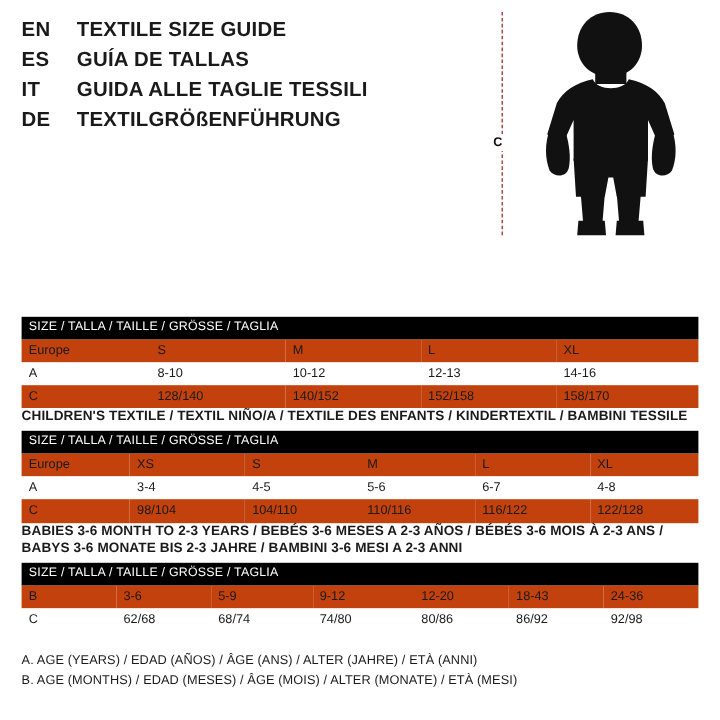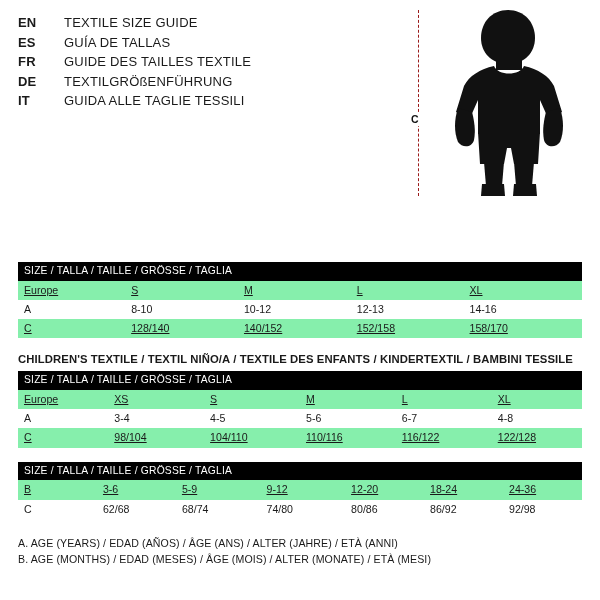--- a/index.html
+++ b/index.html
@@ -25,31 +25,31 @@
   
   .header {
     display: flex;
     flex-direction: column;
     gap: 2px;
     width: 330px;
   }
   .lang-row {
     display: flex;
     align-items: flex-end;
-    font-size: 13px;
+    font-size: 17px;
     letter-spacing: 0.2px;
     line-height: 1.35;
   }
   .lang-code {
     width: 46px;
     flex: 0 0 46px;
     font-weight: bold;
   }
   .lang-title {
-    font-weight: normal;
+    font-weight: bold;
   }
 
   
   .figure-area {
     position: absolute;
     top: 8px;
     right: 16px;
     width: 180px;
     height: 190px;
   }
@@ -74,21 +74,20 @@
   .silhouette {
     position: absolute;
     left: 30px;
     top: 0;
     width: 150px;
     height: 190px;
   }
 
   
   .section {
-    margin-top: 14px;
   }
   .section-title {
     font-size: 11.3px;
     font-weight: bold;
     letter-spacing: 0.1px;
     margin-bottom: 4px;
     line-height: 1.3;
   }
   table.size-table {
     width: 100%;
@@ -102,22 +101,21 @@
     line-height: 1.25;
   }
   .band-row td {
     background: #000000;
     color: #ffffff;
     font-weight: normal;
     font-size: 10.3px;
     letter-spacing: 0.2px;
   }
   .shaded td {
-    background: #86efac;
-    text-decoration: underline;
+    background: #c2410c;
   }
   .plain td {
     background: #ffffff;
   }
   .rowlabel {
     font-weight: normal;
   }
 
   
   .footnotes {
@@ -137,30 +135,26 @@
   <div class="header">
     <div class="lang-row">
       <span class="lang-code">EN</span>
       <span class="lang-title">TEXTILE SIZE GUIDE</span>
     </div>
     <div class="lang-row">
       <span class="lang-code">ES</span>
       <span class="lang-title">GUÍA DE TALLAS</span>
     </div>
     <div class="lang-row">
-      <span class="lang-code">FR</span>
-      <span class="lang-title">GUIDE DES TAILLES TEXTILE</span>
+      <span class="lang-code">IT</span>
+      <span class="lang-title">GUIDA ALLE TAGLIE TESSILI</span>
     </div>
     <div class="lang-row">
       <span class="lang-code">DE</span>
       <span class="lang-title">TEXTILGRÖßENFÜHRUNG</span>
-    </div>
-    <div class="lang-row">
-      <span class="lang-code">IT</span>
-      <span class="lang-title">GUIDA ALLE TAGLIE TESSILI</span>
     </div>
   </div>
 
   <div class="figure-area">
     <div class="dashed-line"></div>
     <div class="c-label">C</div>
     <svg class="silhouette" viewBox="0 0 150 190" xmlns="http://www.w3.org/2000/svg">
       <g fill="#111111">
 
         <path d="M74 2 C58 2 47 14 47 30 C47 44 57 56 74 56 C91 56 101 44 101 30 C101 14 90 2 74 2 Z"></path>
@@ -261,41 +255,42 @@
           <td>104/110</td>
           <td>110/116</td>
           <td>116/122</td>
           <td>122/128</td>
         </tr>
       </tbody>
     </table>
   </div>
 
   <div class="section">
+    <div class="section-title">BABIES 3-6 MONTH TO 2-3 YEARS / BEBÉS 3-6 MESES A 2-3 AÑOS / BÉBÉS 3-6 MOIS À 2-3 ANS / BABYS 3-6 MONATE BIS 2-3 JAHRE / BAMBINI 3-6 MESI A 2-3 ANNI</div>
     <table class="size-table">
       <colgroup>
         <col style="width:14%">
           <col style="width:14%">
           <col style="width:15%">
           <col style="width:15%">
           <col style="width:14%">
           <col style="width:14%">
           <col style="width:14%">
       </colgroup>
       <tbody>
         <tr class="band-row">
           <td colspan="7">SIZE / TALLA / TAILLE / GRÖSSE / TAGLIA</td>
         </tr>
         <tr class="shaded">
           <td class="rowlabel">B</td>
           <td>3-6</td>
           <td>5-9</td>
           <td>9-12</td>
           <td>12-20</td>
-          <td>18-24</td>
+          <td>18-43</td>
           <td>24-36</td>
         </tr>
         <tr class="plain">
           <td class="rowlabel">C</td>
           <td>62/68</td>
           <td>68/74</td>
           <td>74/80</td>
           <td>80/86</td>
           <td>86/92</td>
           <td>92/98</td>

